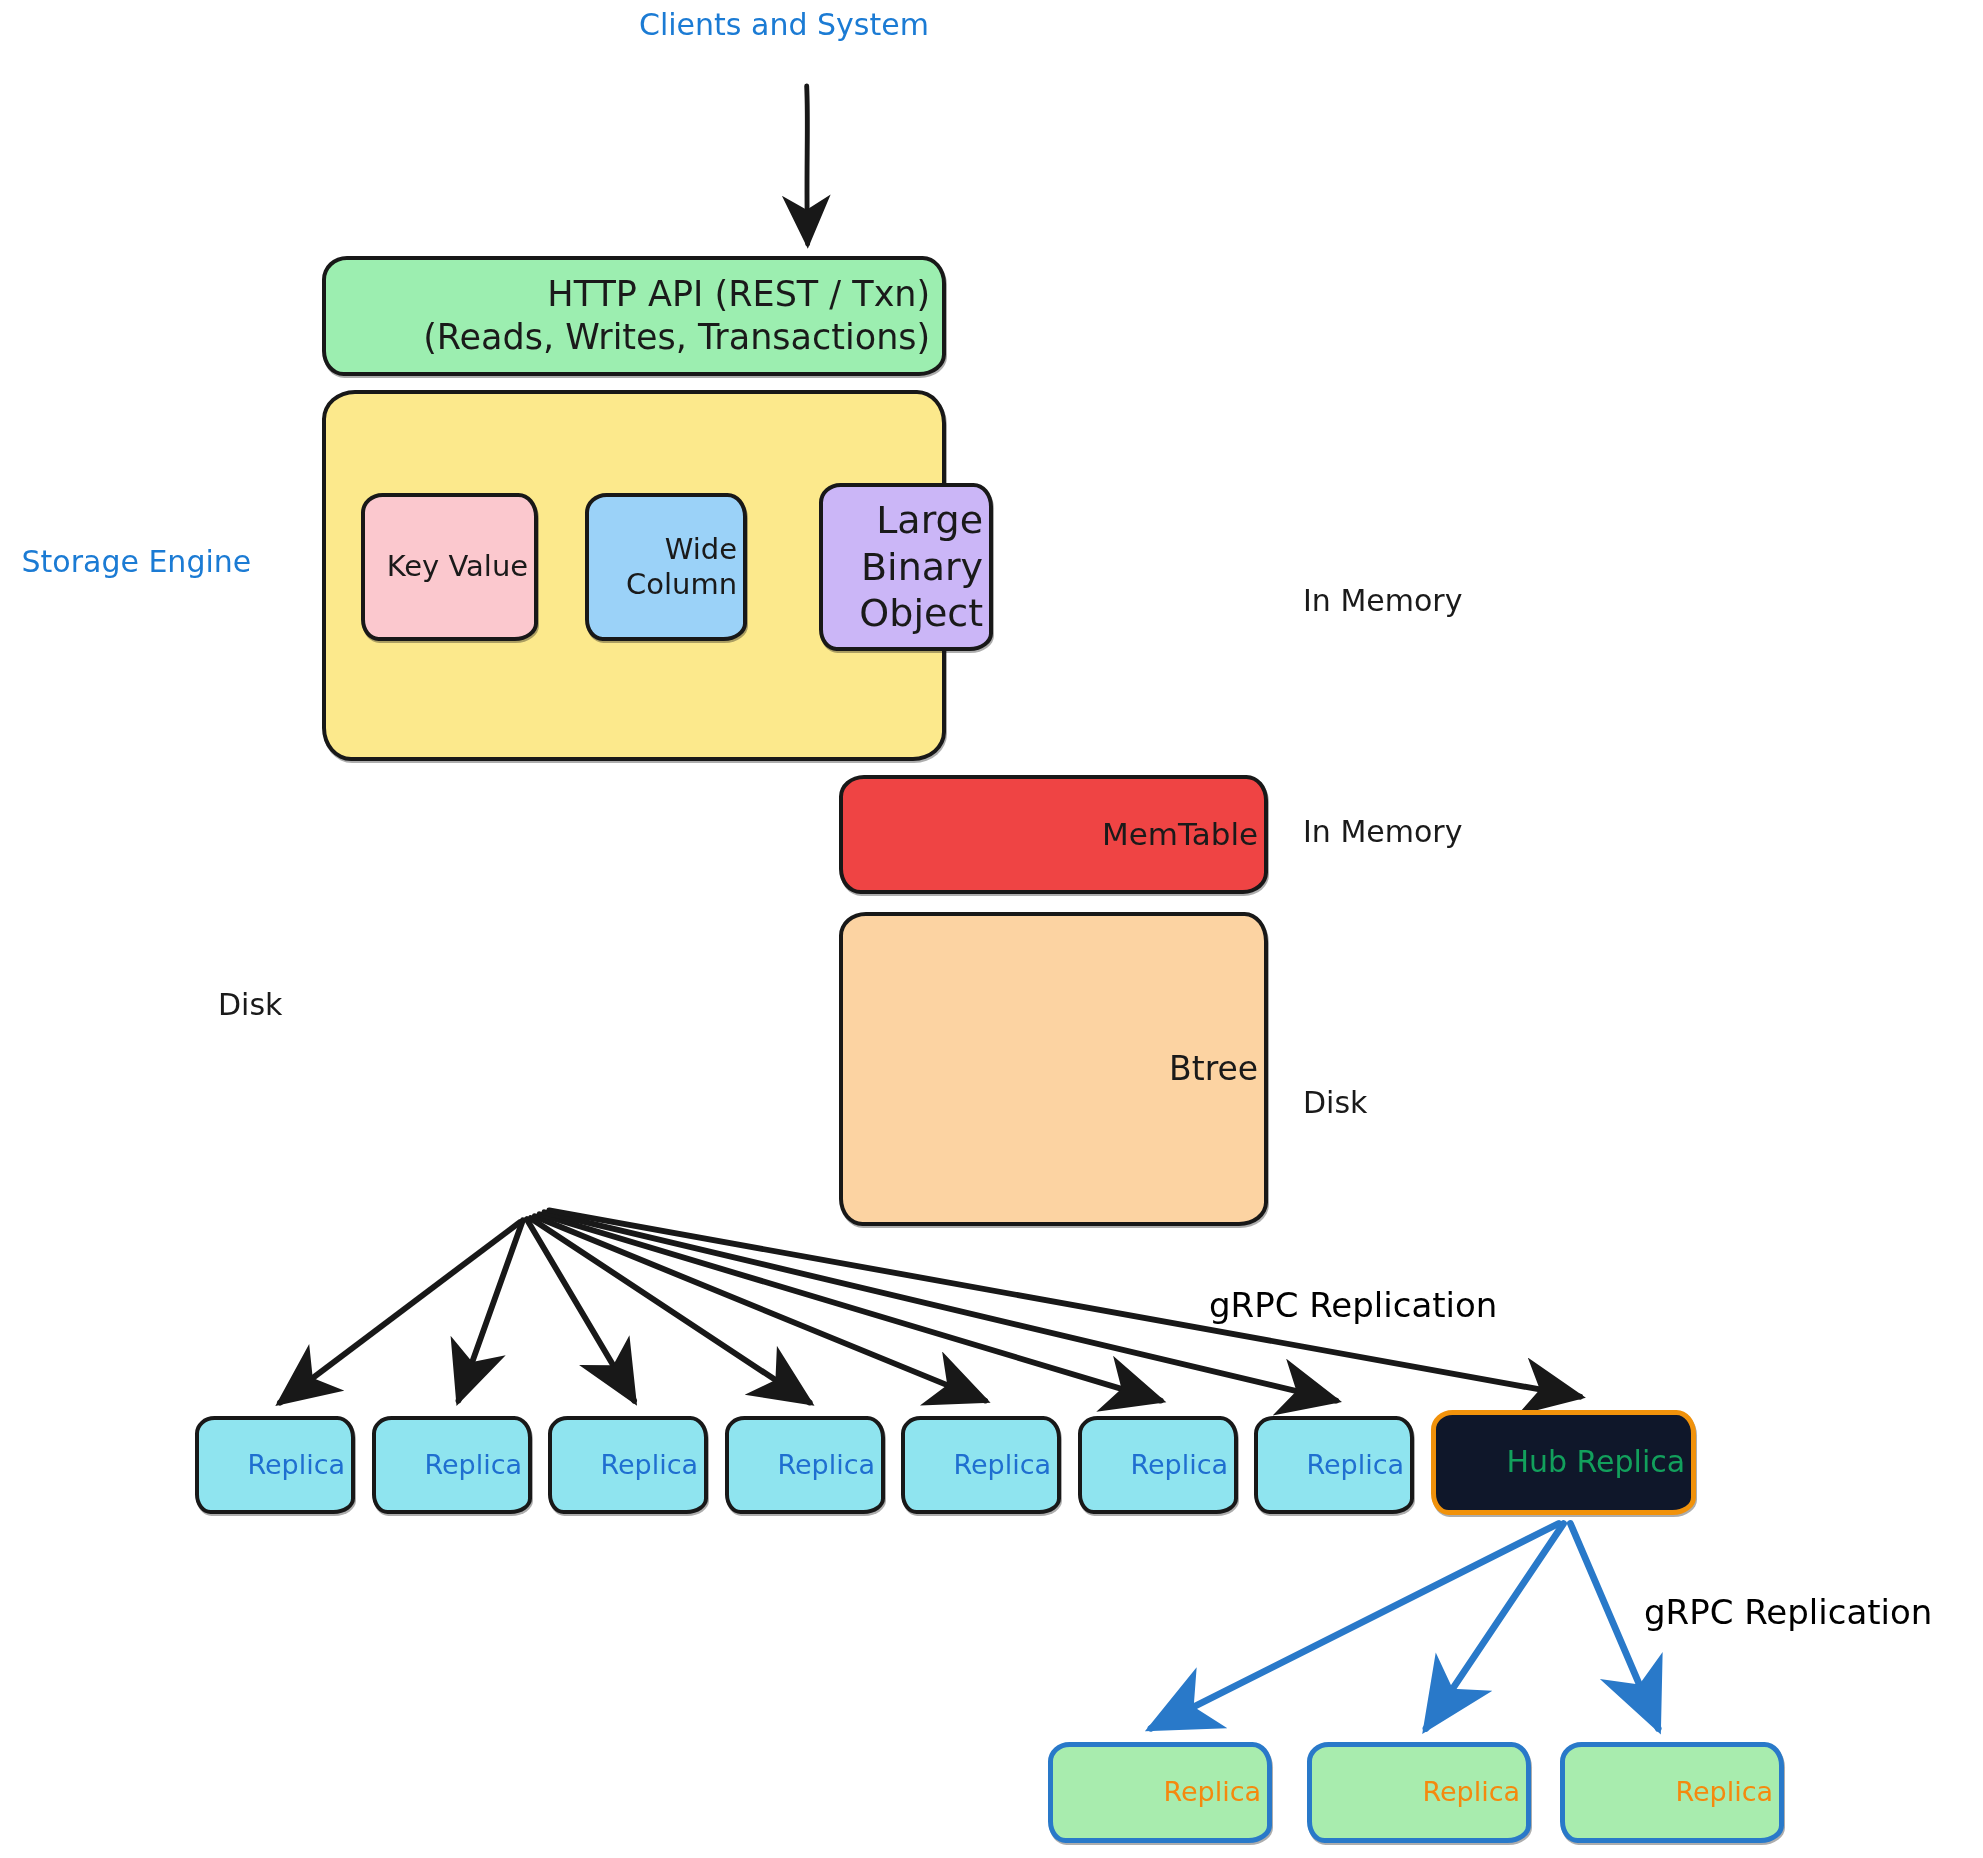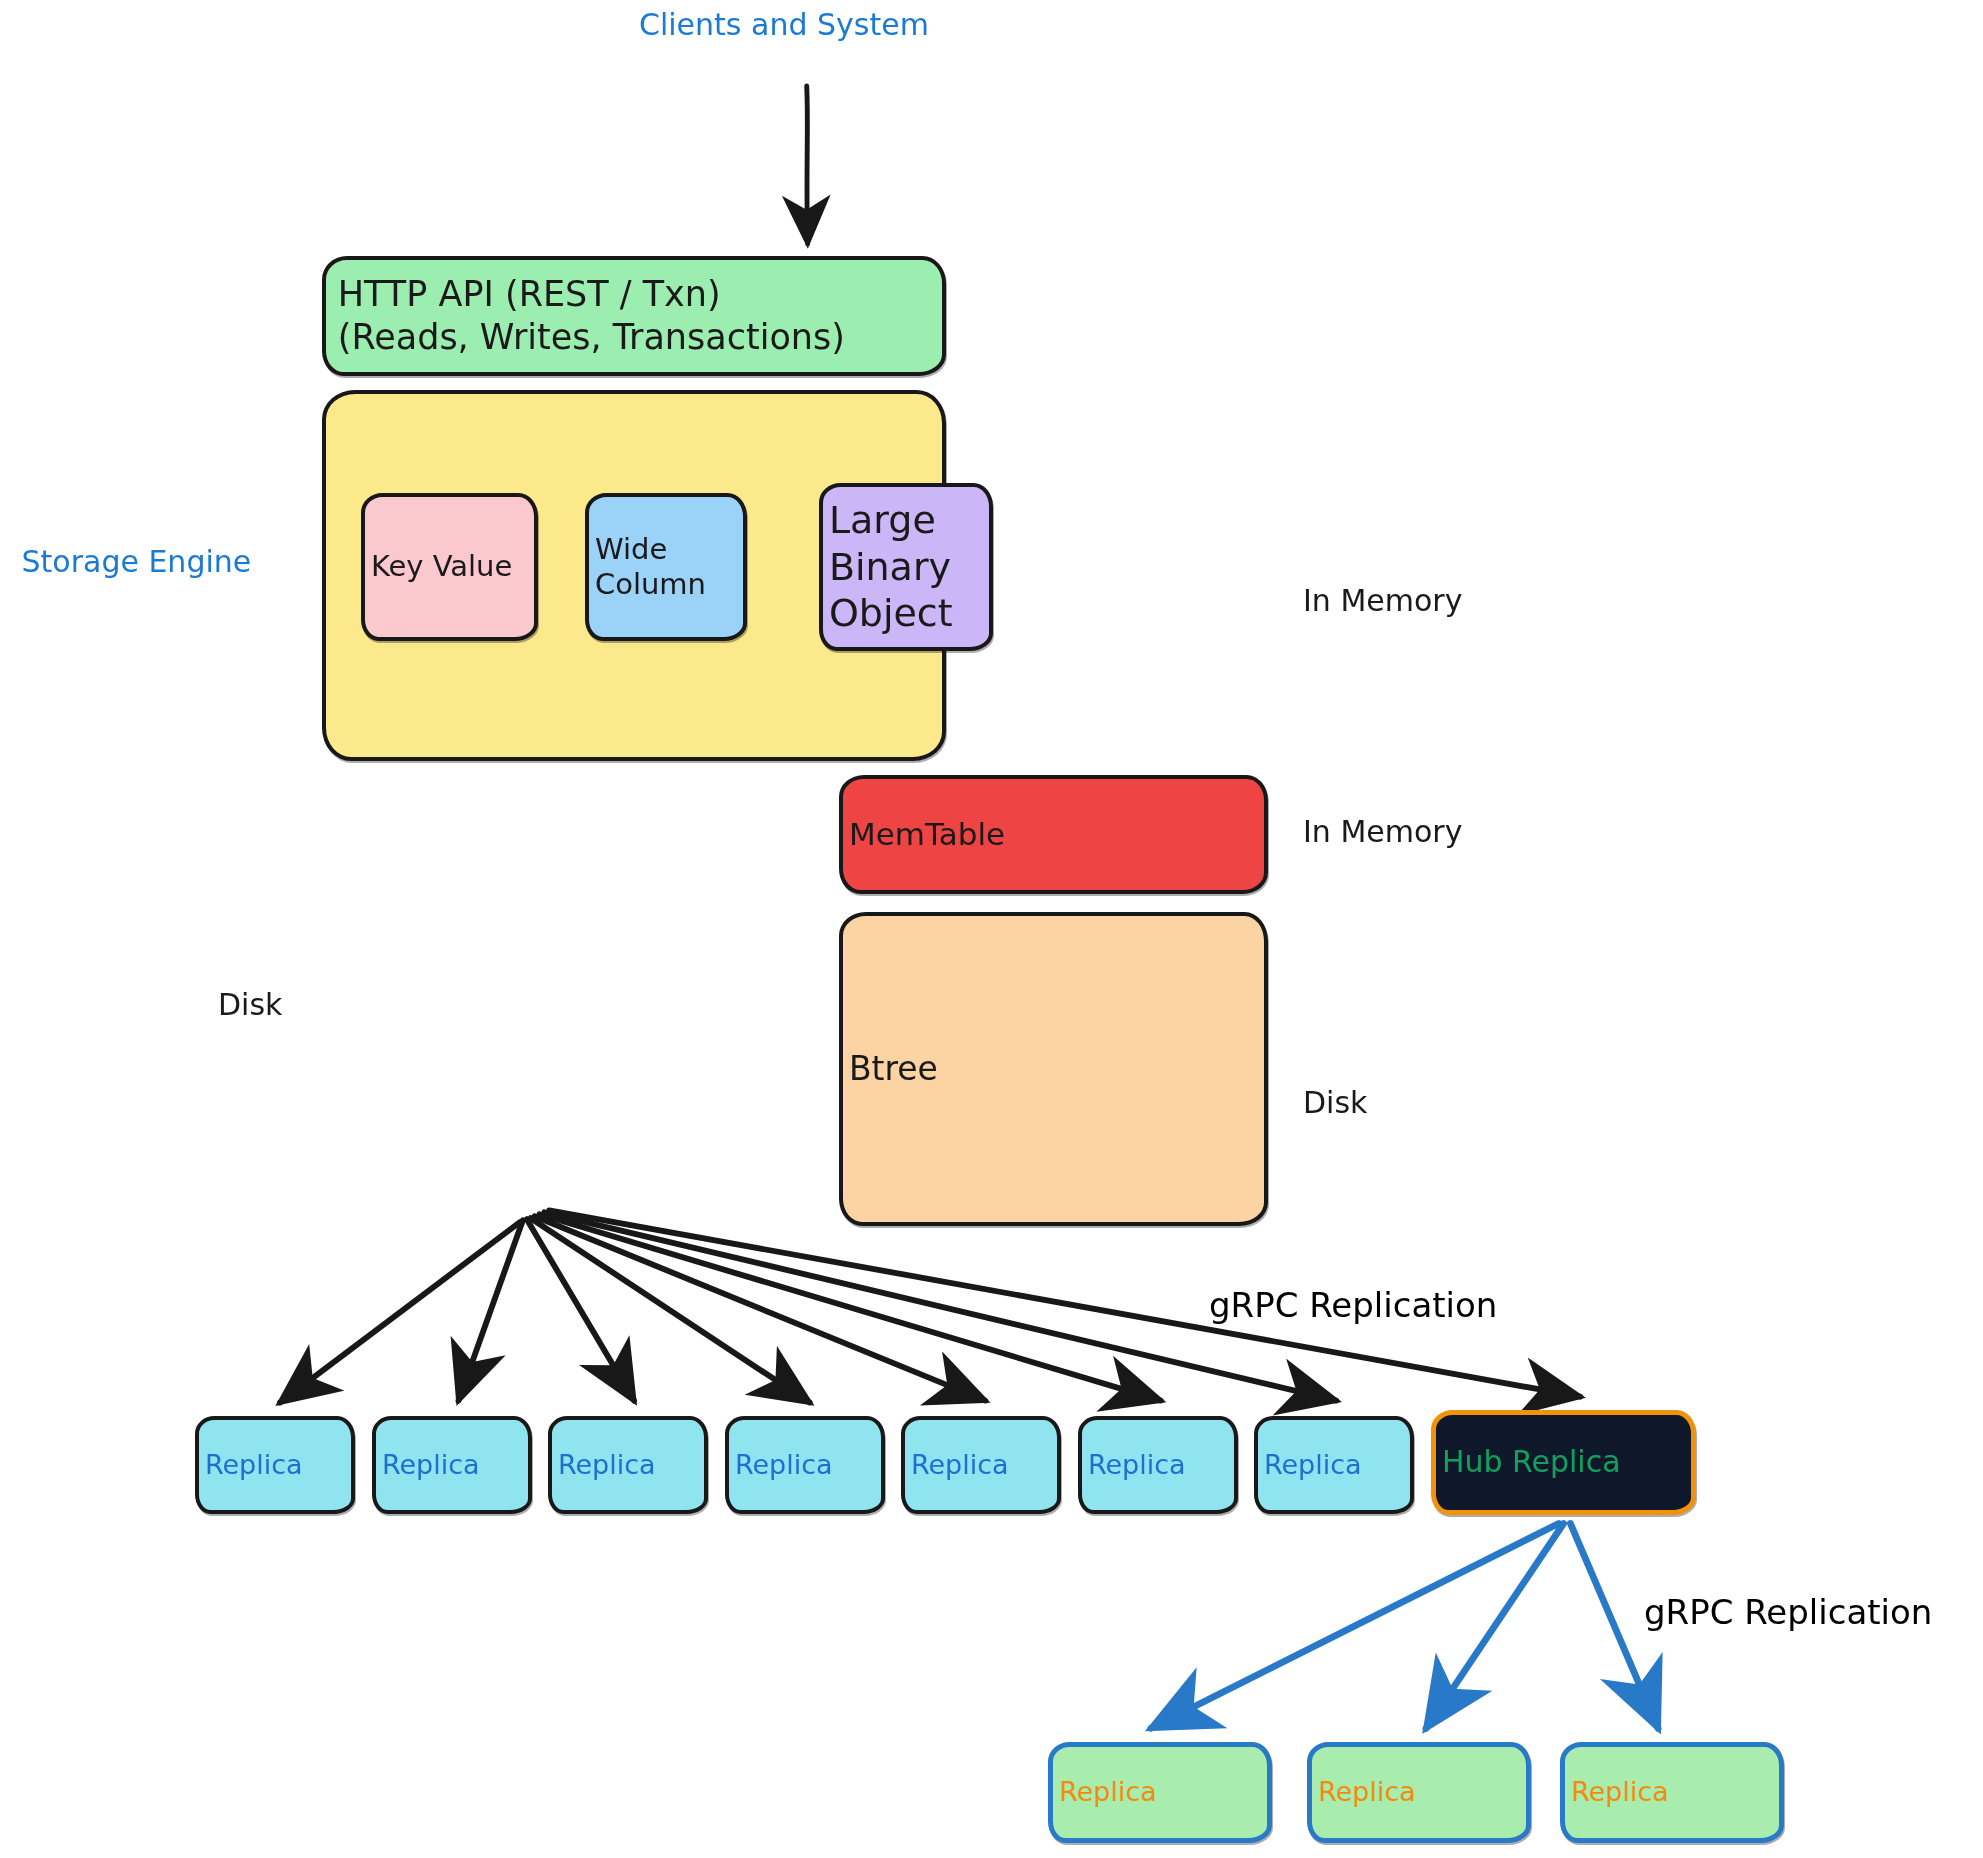--- a/index.html
+++ b/index.html
@@ -25,21 +25,21 @@
     height: 1859px;
     pointer-events: none;
     z-index: 5;
   }
   .node {
     position: absolute;
     box-sizing: border-box;
     display: flex;
     align-items: center;
     justify-content: center;
-    text-align: left;
+    text-align: right;
     z-index: 10;
     line-height: 1.22;
   }
   .node span {
     display: block;
     width: 100%;
     padding: 0 5.9px;
     box-sizing: border-box;
   }
   .lbl {

